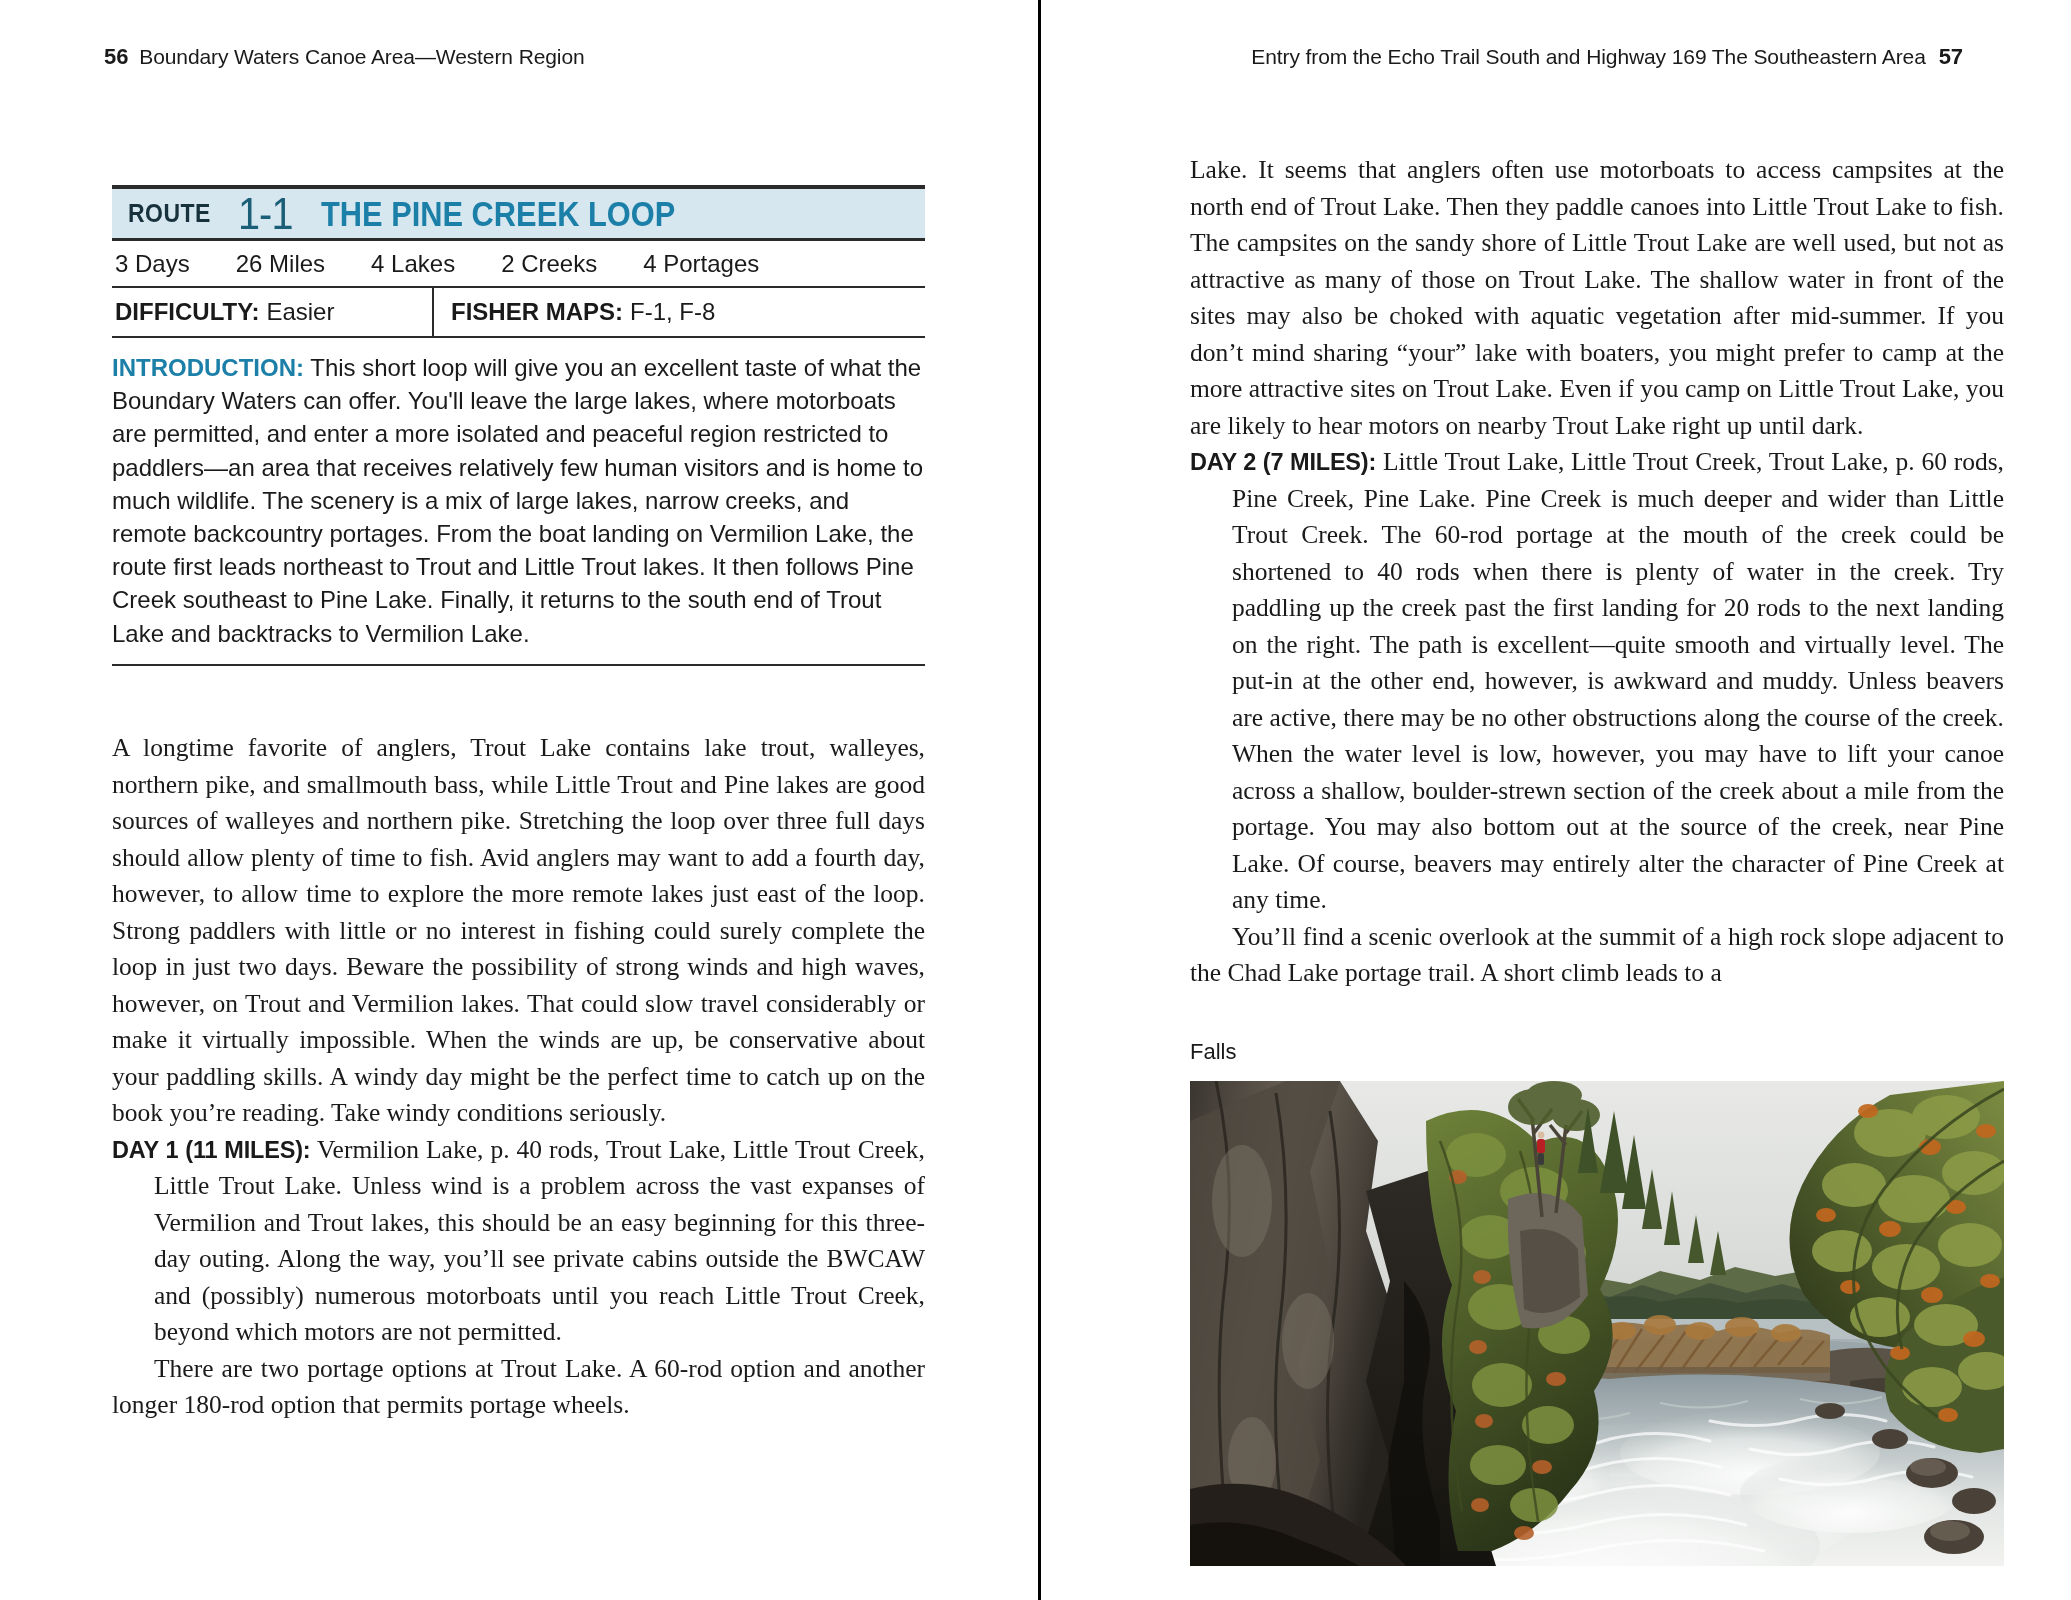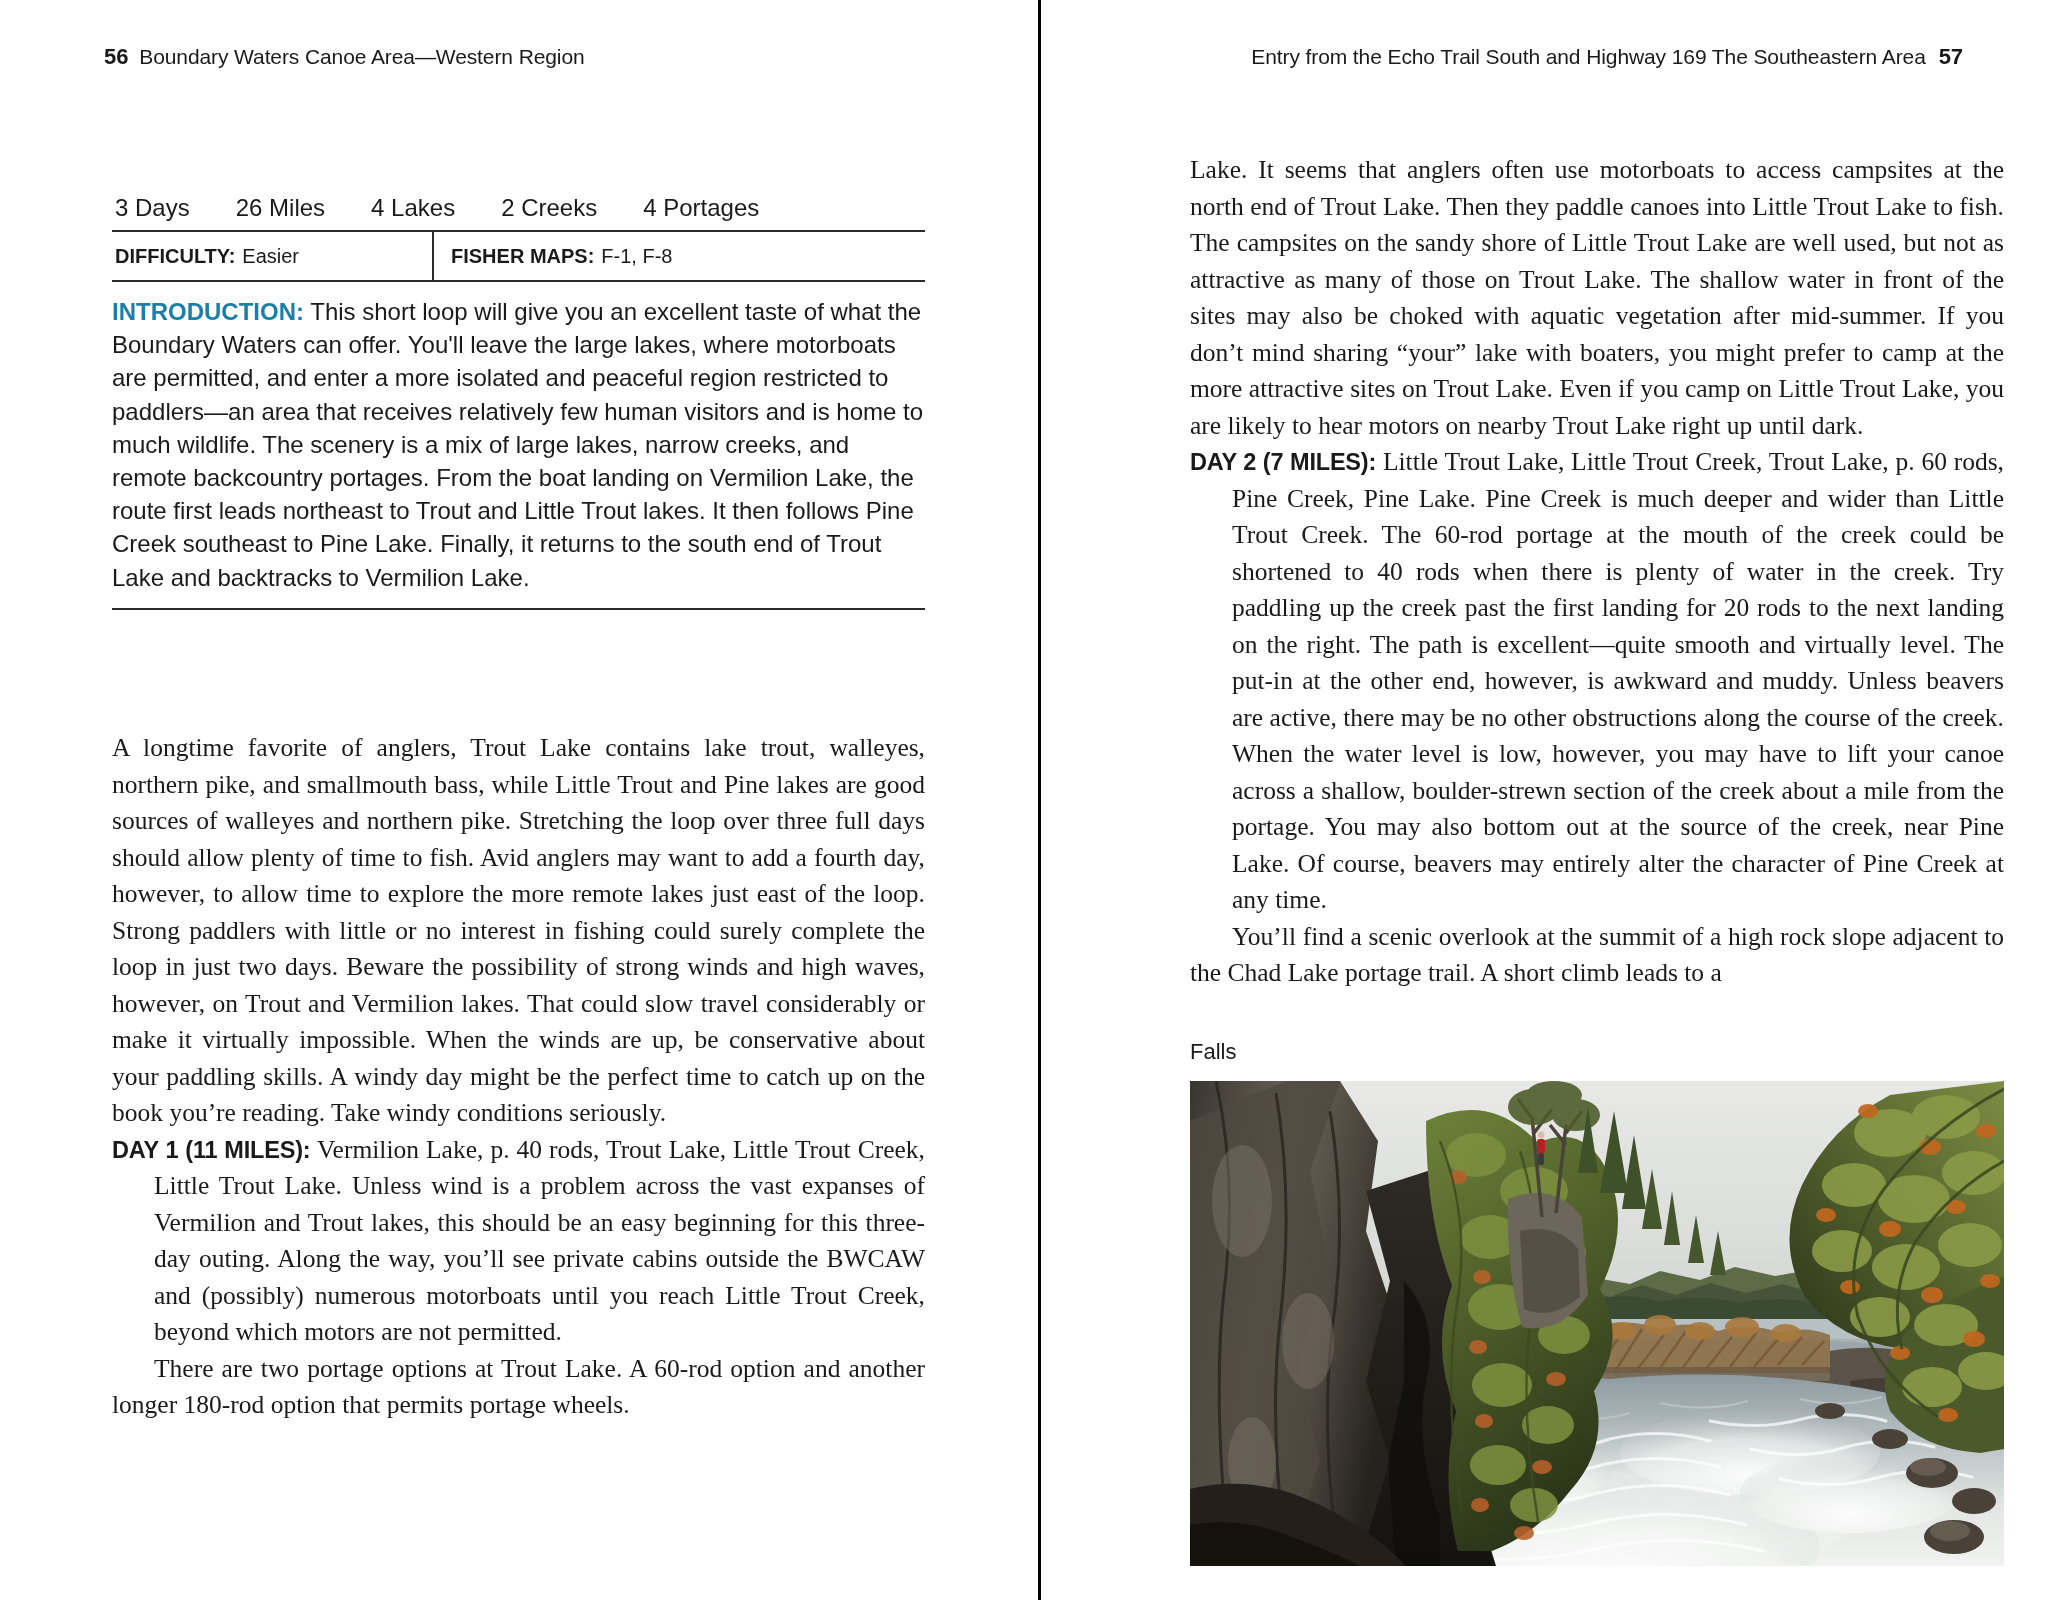--- a/index.html
+++ b/index.html
@@ -112,21 +112,21 @@
     box-sizing: border-box;
   }
   .stats-row .stat { white-space: nowrap; }
   .stats-row .stat + .stat { margin-left: 46px; }
 
   .meta-row {
     display: flex;
     height: 48px;
     border-bottom: 2px solid #2b2b2b;
     font-family: "Liberation Sans", "DejaVu Sans", sans-serif;
-    font-size: 20px;
+    font-size: 24px;
   }
   .meta-cell {
     display: flex;
     align-items: center;
     padding-left: 3px;
     box-sizing: border-box;
     white-space: nowrap;
   }
   .meta-cell.first  { width: 322px; border-right: 2px solid #2b2b2b; }
   .meta-cell.second { flex: 1; padding-left: 17px; }
@@ -220,20 +220,25 @@
 <div class="spread">
 
   <div class="page page-left">
 
     <div class="runhead runhead-left">
       <span class="folio">56</span><span>Boundary Waters Canoe Area—Western Region</span>
     </div>
 
     <div class="route-block">
 
+      <div class="route-bar">
+        <span class="route-word">Route</span>
+        <span class="route-num">1-1</span>
+        <span class="route-title">THE PINE CREEK LOOP</span>
+      </div>
 
       <div class="stats-row">
         <span class="stat">3 Days</span>
         <span class="stat">26 Miles</span>
         <span class="stat">4 Lakes</span>
         <span class="stat">2 Creeks</span>
         <span class="stat">4 Portages</span>
       </div>
 
       <div class="meta-row">

